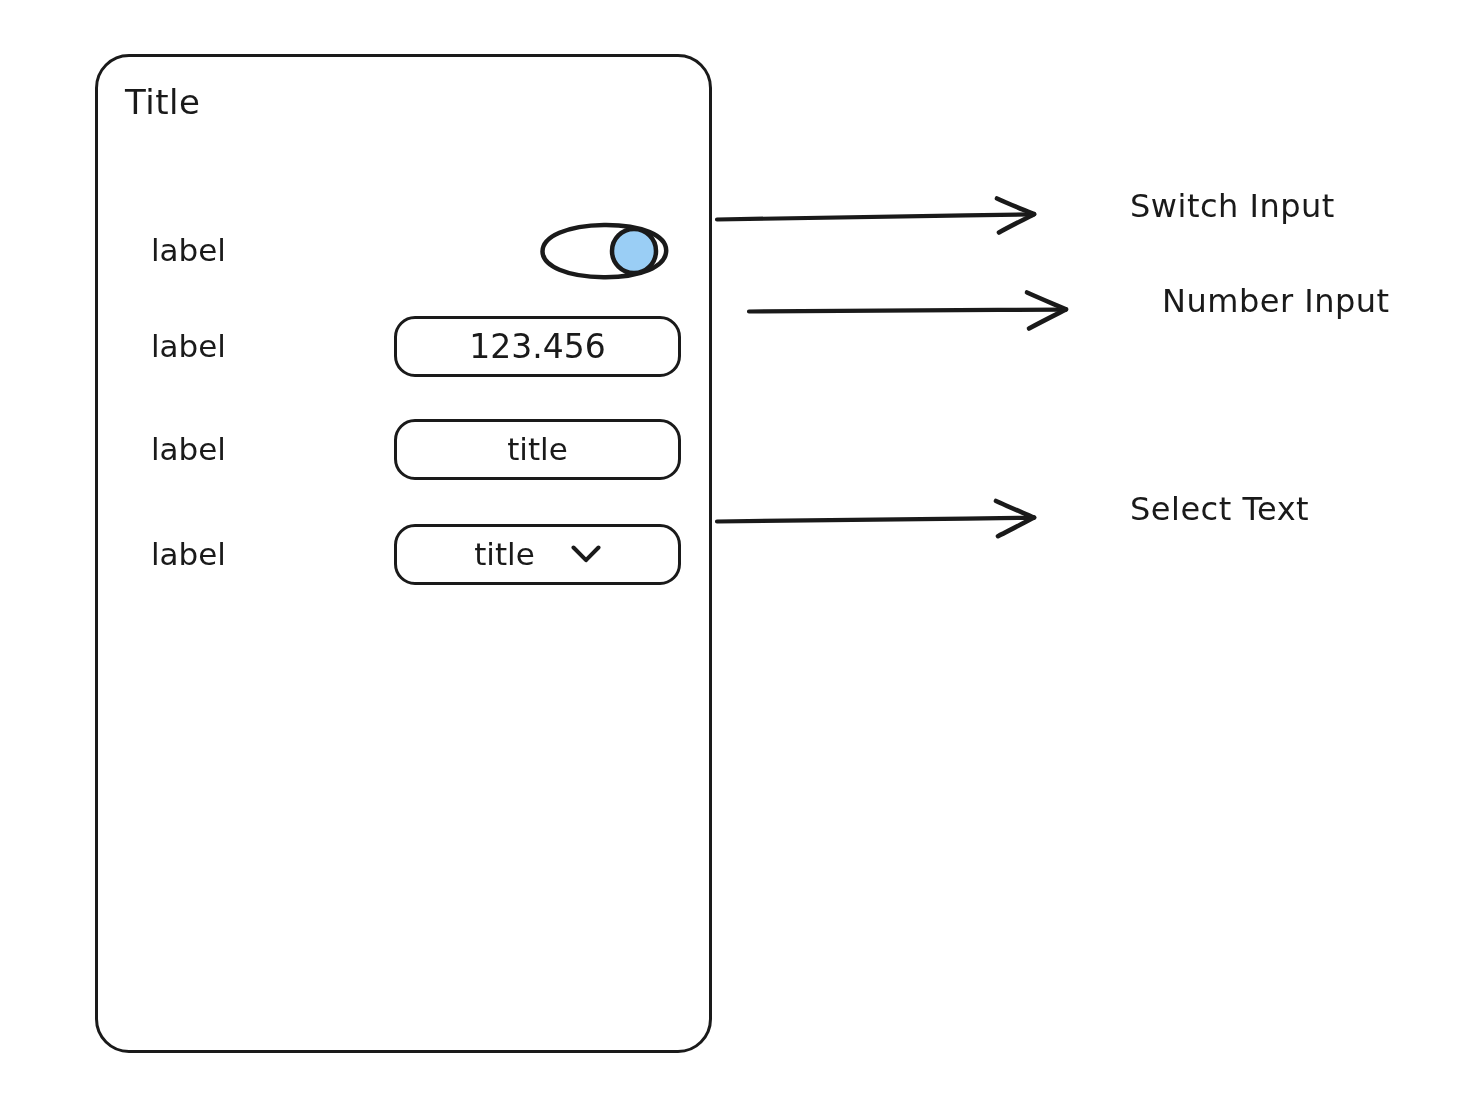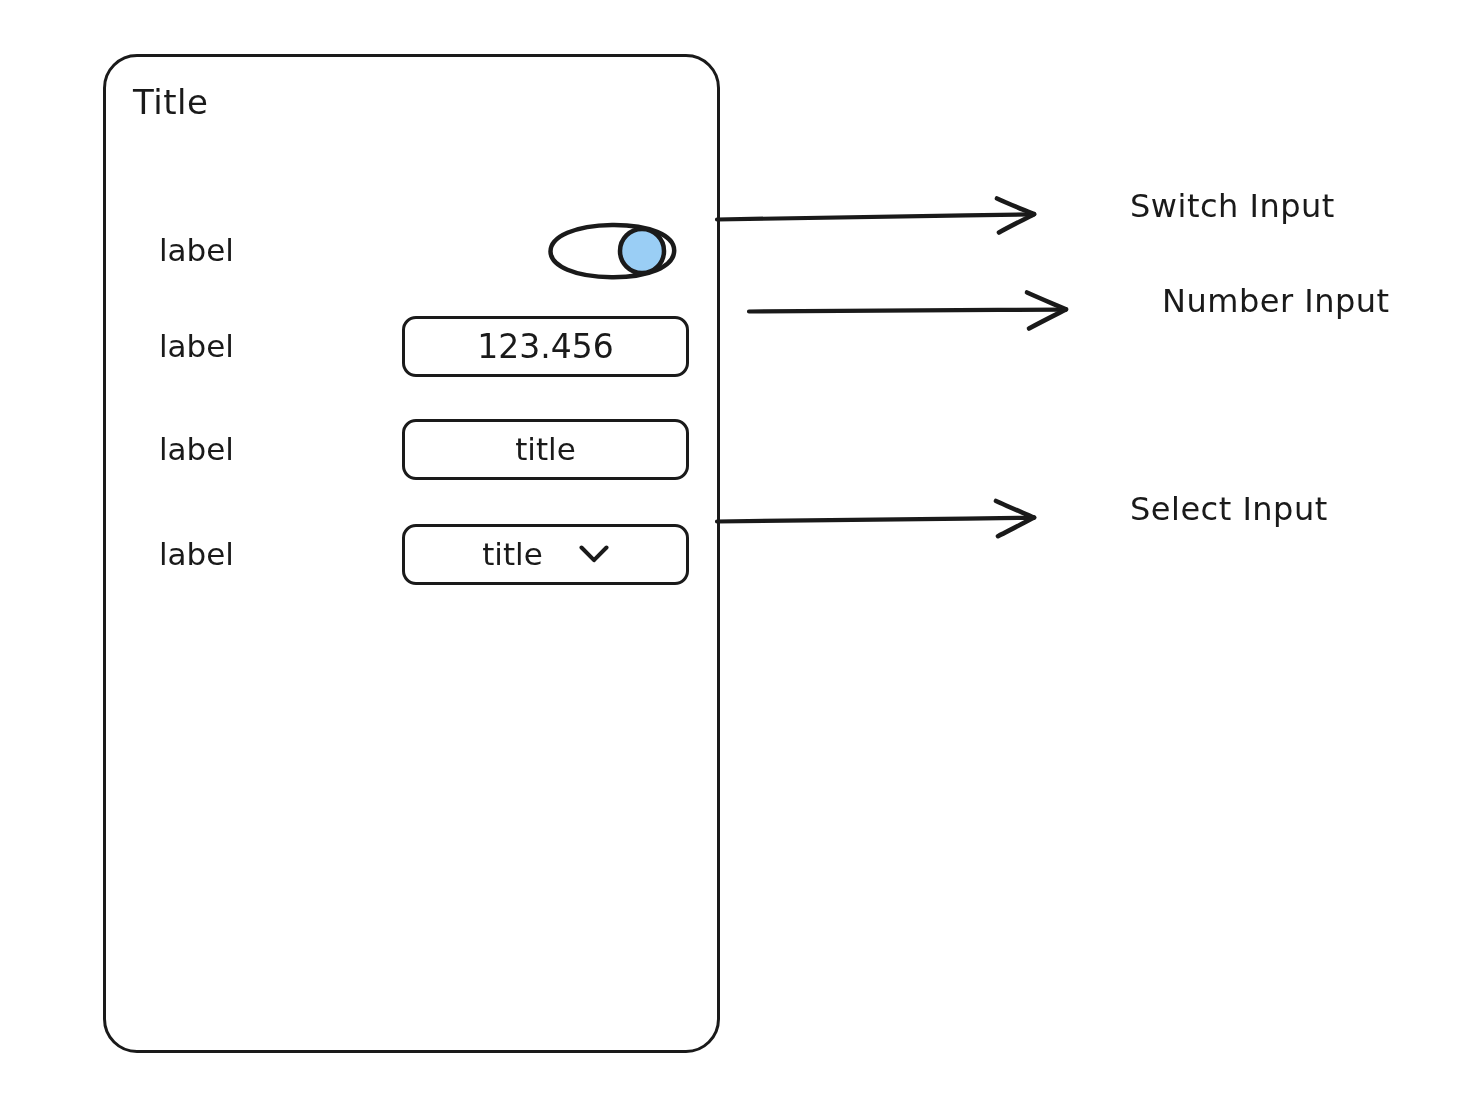--- a/index.html
+++ b/index.html
@@ -27,21 +27,20 @@
   .card {
     position: absolute;
     left: 95px;
     top: 54px;
     width: 617px;
     height: 999px;
     border: 3px solid #1a1a1a;
     border-radius: 34px;
     background: #ffffff;
     box-sizing: border-box;
-    margin-left: 8px;
   }
 
   .card-title {
     position: absolute;
     left: 27px;
     top: 28px;
     font-size: 34px;
     line-height: 1;
     letter-spacing: 0.5px;
     color: #1a1a1a;
@@ -81,21 +80,21 @@
   }
   .switch-wrap svg { display: block; }
 
   
   .field {
     position: absolute;
     left: 296px;
     width: 287px;
     height: 61px;
     border: 3px solid #1a1a1a;
-    border-radius: 14px;
+    border-radius: 21px;
     background: #ffffff;
     box-sizing: border-box;
     display: flex;
     align-items: center;
     justify-content: center;
     position: absolute;
   }
   .field-value {
     font-size: 31px;
     line-height: 1;
@@ -214,16 +213,16 @@
     <div class="annot-label">Number Input</div>
   </div>
 
 
   <div class="annot an-4">
     <svg class="arrow" viewBox="0 0 340 44" fill="none" xmlns="http://www.w3.org/2000/svg">
       <path d="M3 24.5 C70 23.8 200 22.2 316 20.8" stroke="#1a1a1a" stroke-width="4.2" stroke-linecap="round"></path>
       <path d="M282 4.0 C295 10.0 309 15.8 320 20.6" stroke="#1a1a1a" stroke-width="4.6" stroke-linecap="round"></path>
       <path d="M320 20.6 C310 26.0 297 32.5 284 39.2" stroke="#1a1a1a" stroke-width="4.6" stroke-linecap="round"></path>
     </svg>
-    <div class="annot-label">Select Input</div>
+    <div class="annot-label">Select Text</div>
   </div>
 
 </div>
 
 </body></html>

